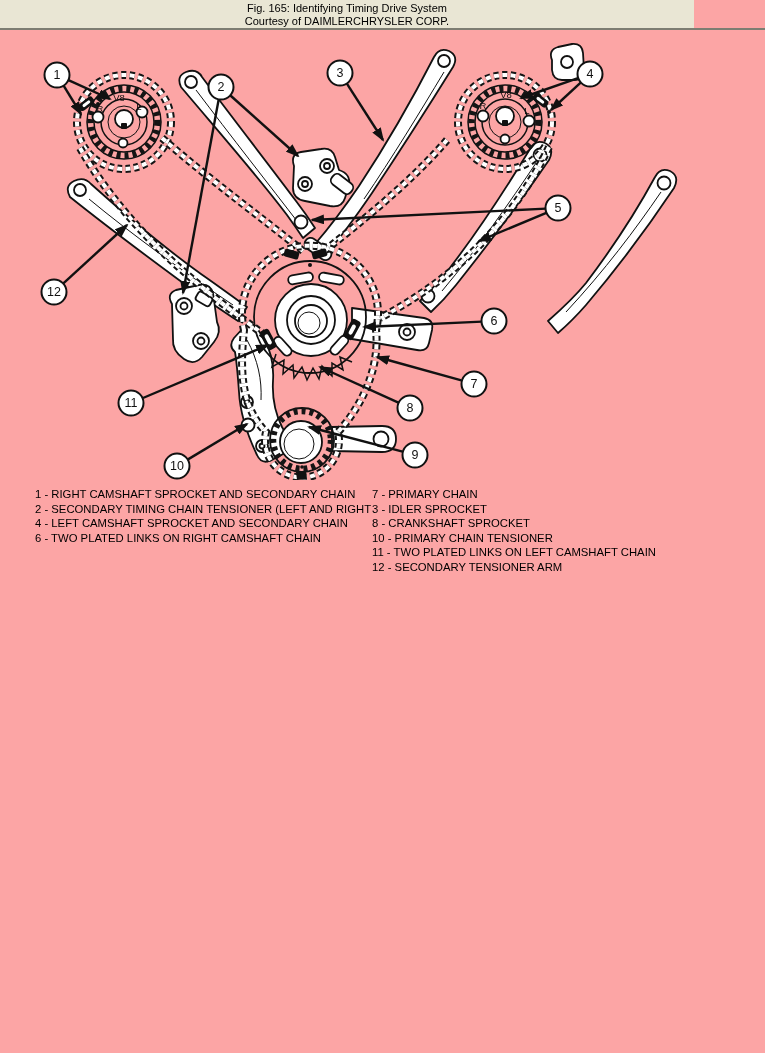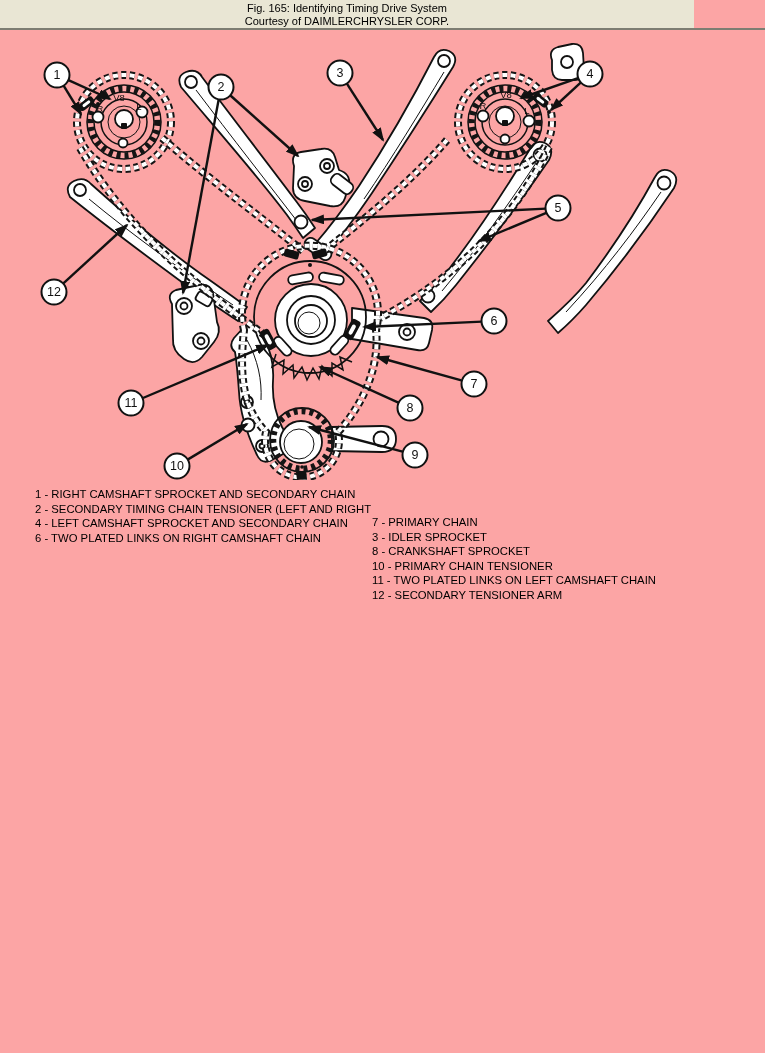--- a/index.html
+++ b/index.html
@@ -18,21 +18,21 @@
   .chain-b{stroke:#151515;stroke-width:8;fill:none;stroke-dasharray:5 3.4;}
   .chain-w{stroke:#fff;stroke-width:4;fill:none;stroke-dasharray:5 3.4;}
   .teeth{stroke:#151515;fill:none;stroke-width:6.5;stroke-dasharray:4 4;}
   .sp-label{font-size:9.5px;fill:#111;text-anchor:middle;}
   .callout-circle{fill:#fff;stroke:#111;stroke-width:2;}
   .callout-num{font-size:12.5px;fill:#111;text-anchor:middle;}
   .arrow{stroke:#111;stroke-width:2.4;}
   
   .legend-col{position:absolute;font-size:11.3px;line-height:14.6px;white-space:nowrap;}
   #legend-left{left:6px;top:487px;margin-left:29px;}
-  #legend-right{left:372px;top:487px;margin-top:28px;}
+  #legend-right{left:372px;top:487px;}
 </style>
 </head>
 <body>
 
 <div id="page">
 
   <div id="caption-bar">
     <div>Fig. 165: Identifying Timing Drive System</div>
     <div>Courtesy of DAIMLERCHRYSLER CORP.</div>
   </div>

